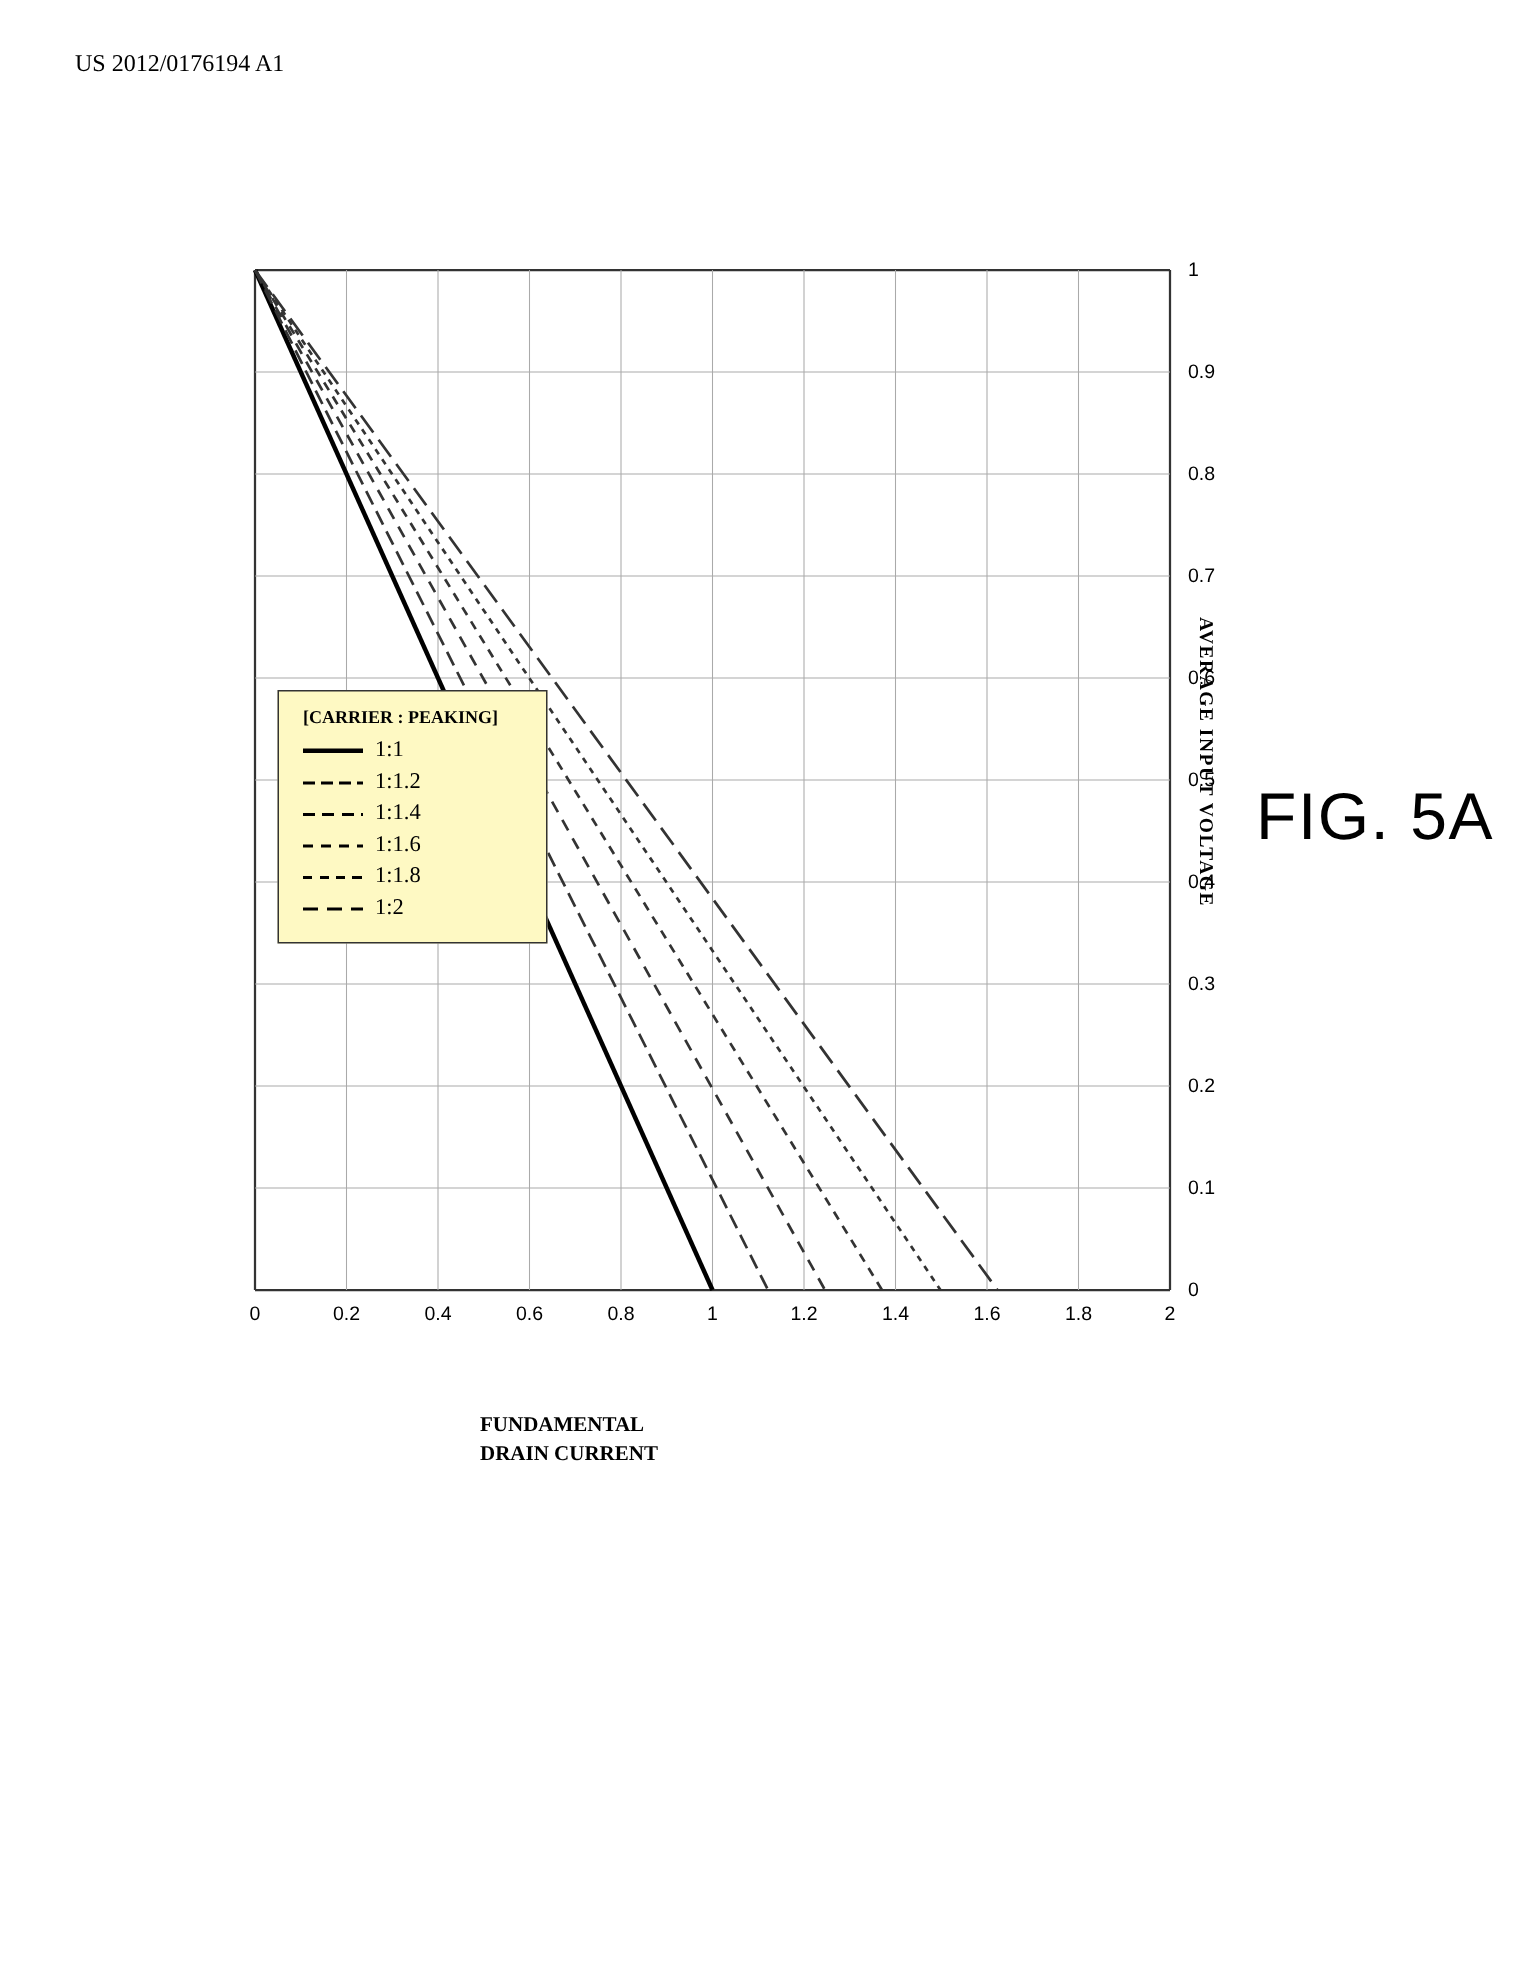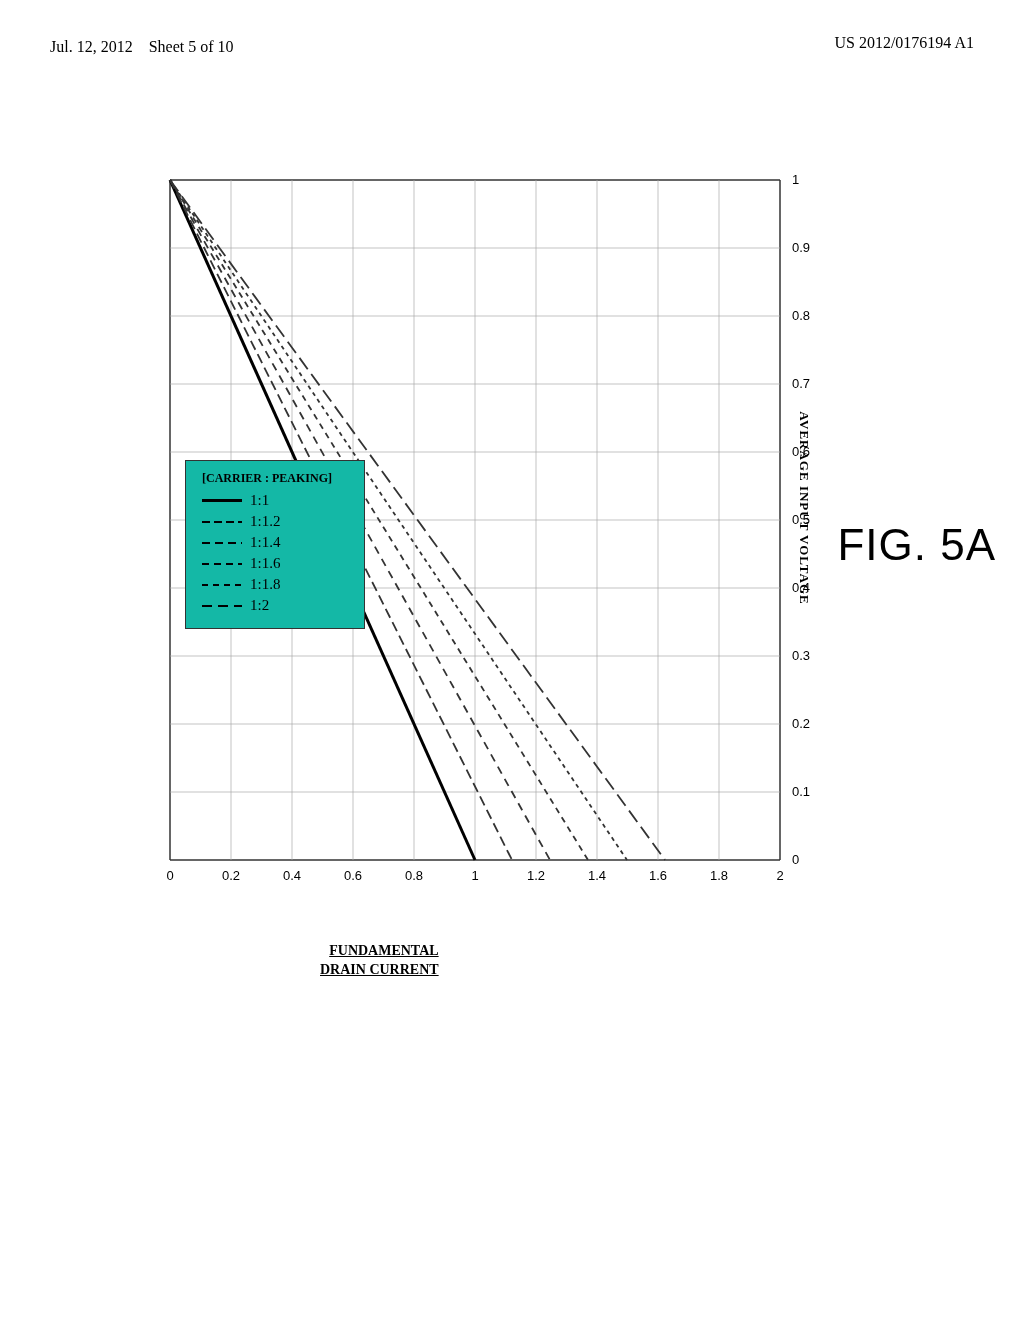--- a/index.html
+++ b/index.html
@@ -55,21 +55,21 @@
       width: 700px;
       height: 750px;
     }
 
     .legend-box {
       position: absolute;
       top: 300px;
       left: 65px;
       border: 1.5px solid #333;
       padding: 10px 16px;
-      background: #14b8a6;
+      background: #fef9c3;
       font-size: 12px;
       min-width: 180px;
     }
 
     .legend-title {
       font-weight: bold;
       font-size: 12px;
       margin-bottom: 6px;
     }
 
@@ -118,24 +118,20 @@
       top: 0;
       left: 0;
       width: 100%;
       height: 100%;
     }
   </style>
 </head>
 <body>
 
 <div class="header">
-  <div class="header-center">
-    <span>Jul. 12, 2012</span>&nbsp;&nbsp;&nbsp;
-    <span>Sheet 5 of 10</span>
-  </div>
   <div class="header-right">US 2012/0176194 A1</div>
 </div>
 
 <div class="chart-container">
 
   <div class="chart-area">
     <svg class="chart-svg" viewBox="0 0 700 750" xmlns="http://www.w3.org/2000/svg">
 
       <line x1="50" y1="700" x2="660" y2="700" stroke="#333" stroke-width="1.5"></line>
       <line x1="50" y1="20" x2="50" y2="700" stroke="#333" stroke-width="1.5"></line>
@@ -225,20 +221,20 @@
       <div class="legend-item">
         <span class="legend-line dash5"></span>
         <span>1:2</span>
       </div>
     </div>
 
   </div>
 
   <div style="position:absolute; right: -20px; top: 340px; transform: rotate(90deg); transform-origin: center center; white-space:nowrap; font-size: 13px; font-weight: bold; letter-spacing: 1px;">AVERAGE INPUT VOLTAGE</div>
 
-  <div style="position:absolute; bottom: 10px; left: 260px; font-size: 14px; font-weight: bold; text-align:right; line-height:1.4;text-decoration:underline;">
+  <div style="position:absolute; bottom: 10px; left: 260px; font-size: 14px; font-weight: bold; text-align:left; line-height:1.4;">
     <span style="white-space: pre-line;">FUNDAMENTAL
 DRAIN CURRENT</span>
   </div>
 
 </div>
 
 <div style="position:absolute; right: 28px; top: 520px; font-size: 44px; font-weight: normal; font-family: Arial, sans-serif; letter-spacing: 1px;">FIG. 5A</div>
 
 </body></html>

